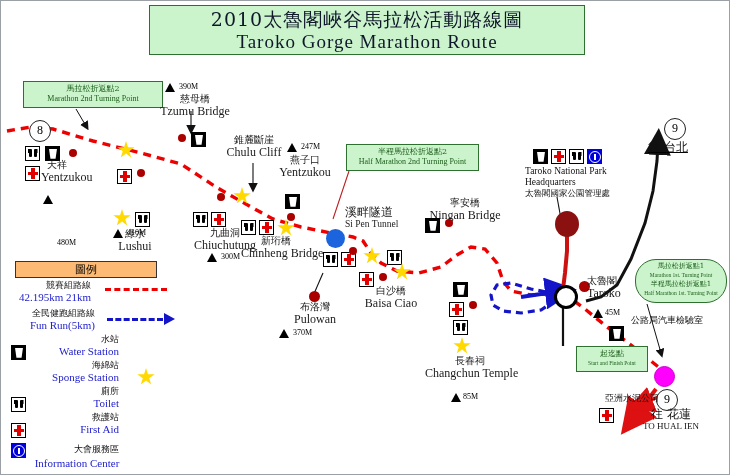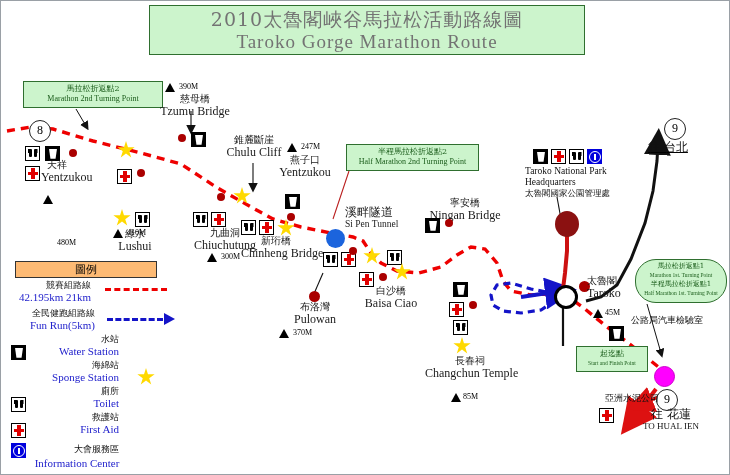--- a/index.html
+++ b/index.html
@@ -18,21 +18,21 @@
   }
   .abs{position:absolute;}
 
   
   #title-banner{
     left:148px;top:4px;width:436px;height:50px;
     background:#ccf4cc;
     border:1px solid #2f6f2f;
     box-sizing:border-box;
     text-align:center;
-    color:#737373;
+    color:#0f172a;
   }
   #title-banner .t-cn{
     font-size:19px;line-height:23px;margin-top:2px;letter-spacing:1px;
     font-family:"DejaVu Serif", serif;
   }
   #title-banner .t-en{
     font-size:19px;line-height:22px;letter-spacing:1px;
     font-family:"Liberation Serif", serif;
   }
 

